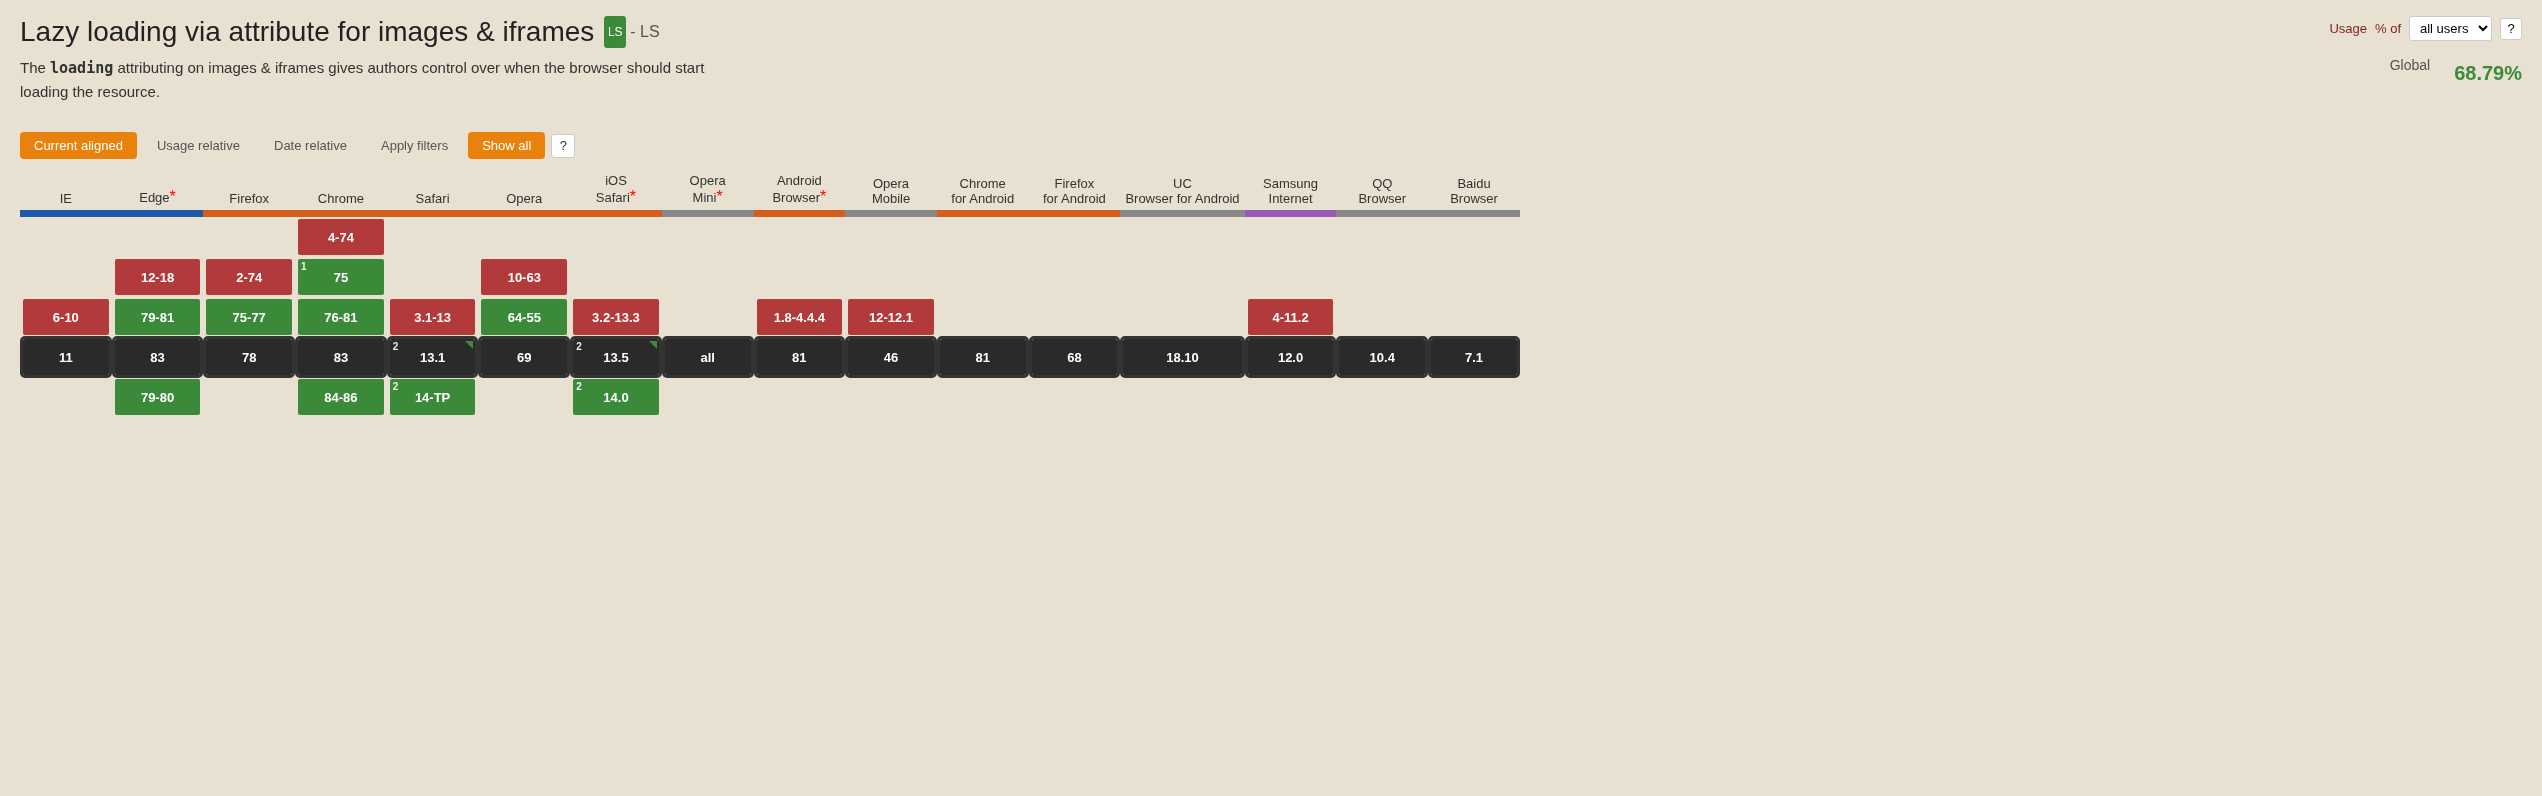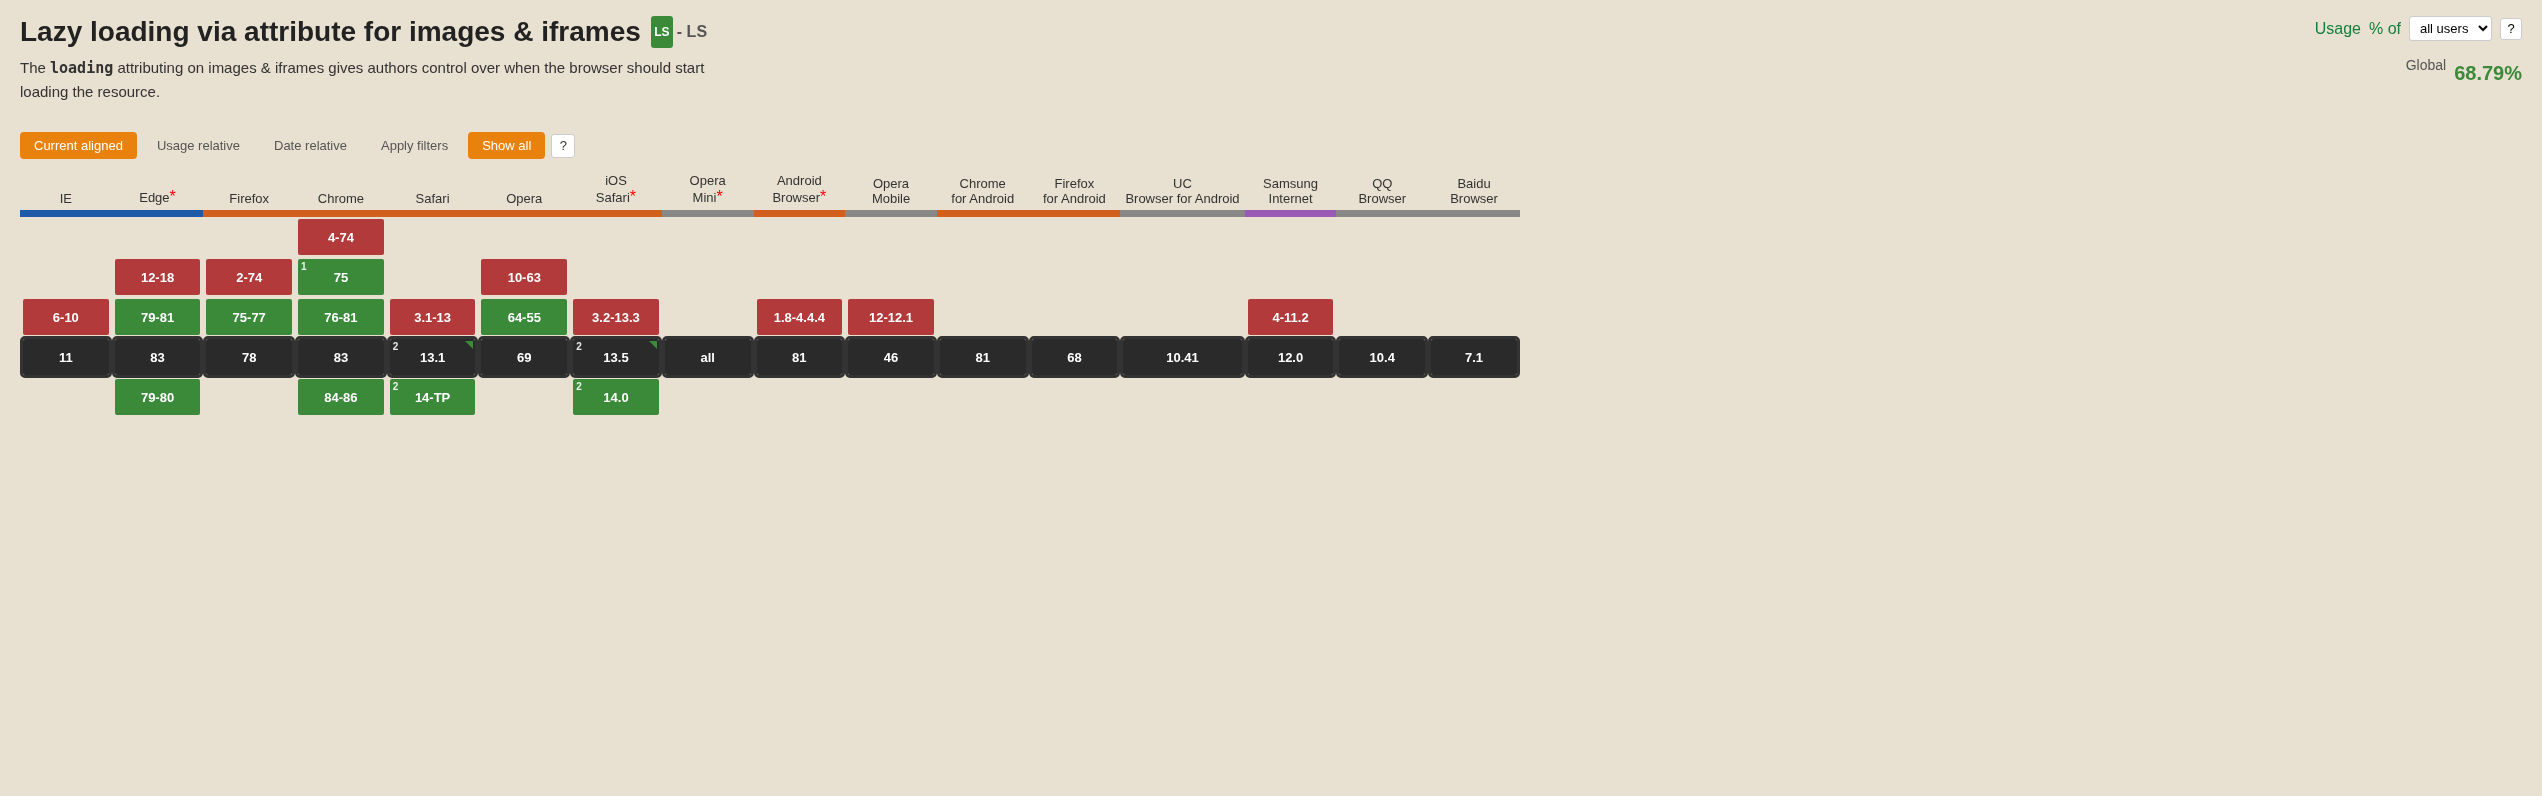--- a/index.html
+++ b/index.html
@@ -17,21 +17,21 @@
     .header-row {
       display: flex;
       justify-content: space-between;
       align-items: flex-start;
     }
     .title-area {
       flex: 1;
     }
     .page-title {
       font-size: 28px;
-      font-weight: bold;
+      font-weight: normal;
       color: #222;
       display: flex;
       align-items: center;
       gap: 10px;
     }
     .ls-badge {
       font-size: 16px;
       color: #555;
       display: flex;
       align-items: center;
@@ -63,22 +63,22 @@
       min-width: 280px;
     }
     .usage-row {
       display: flex;
       align-items: center;
       justify-content: flex-end;
       gap: 8px;
       margin-bottom: 4px;
     }
     .usage-label {
-      color: #15803d;
-      font-size: 16px;
+      color: #7f1d1d;
+      font-size: 13px;
     }
     .usage-select {
       border: 1px solid #ccc;
       background: white;
       padding: 3px 6px;
       font-size: 13px;
       border-radius: 3px;
     }
     .help-btn {
       width: 22px;
@@ -217,21 +217,21 @@
       height: 0;
       border-style: solid;
       border-width: 0 8px 8px 0;
       border-color: transparent #3a8a3a transparent transparent;
     }
     .asterisk { color: red; font-size: 16px; }
     .global-row {
       display: flex;
       justify-content: flex-end;
       align-items: center;
-      gap: 8px;
+      gap: 24px;
       margin-top: 2px;
     }
   </style>
 </head>
 <body>
 
 <div class="page-wrapper">
   <div class="header-row">
     <div class="title-area">
       <div class="page-title">
@@ -474,21 +474,21 @@
             <td>
               <div class="cell cell-dark cell-current">46</div>
             </td>
             <td>
               <div class="cell cell-dark cell-current">81</div>
             </td>
             <td>
               <div class="cell cell-dark cell-current">68</div>
             </td>
             <td>
-              <div class="cell cell-dark cell-current">10.41</div>
+              <div class="cell cell-dark cell-current">18.10</div>
             </td>
             <td>
               <div class="cell cell-dark cell-current">12.0</div>
             </td>
             <td>
               <div class="cell cell-dark cell-current">10.4</div>
             </td>
             <td>
               <div class="cell cell-dark cell-current">7.1</div>
             </td>

